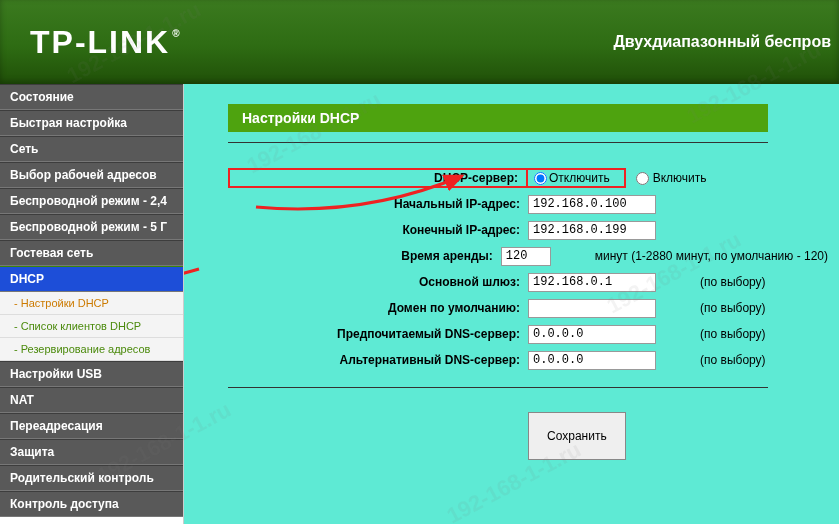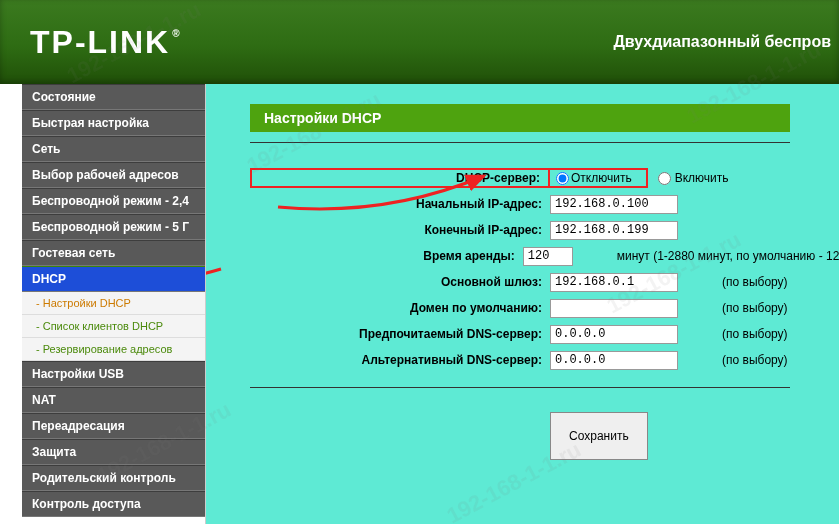--- a/index.html
+++ b/index.html
@@ -40,21 +40,20 @@
     font-size: 16px;
     font-weight: bold;
     color: #fff;
     padding-right: 0;
   }
 
   
   .container {
     display: flex;
     height: calc(100% - 84px);
-    margin-left: 22px;
   }
 
   
   .sidebar {
     width: 184px;
     background: #fff;
     border-right: 1px solid #ccc;
     overflow-y: auto;
   }
   .nav-item {

